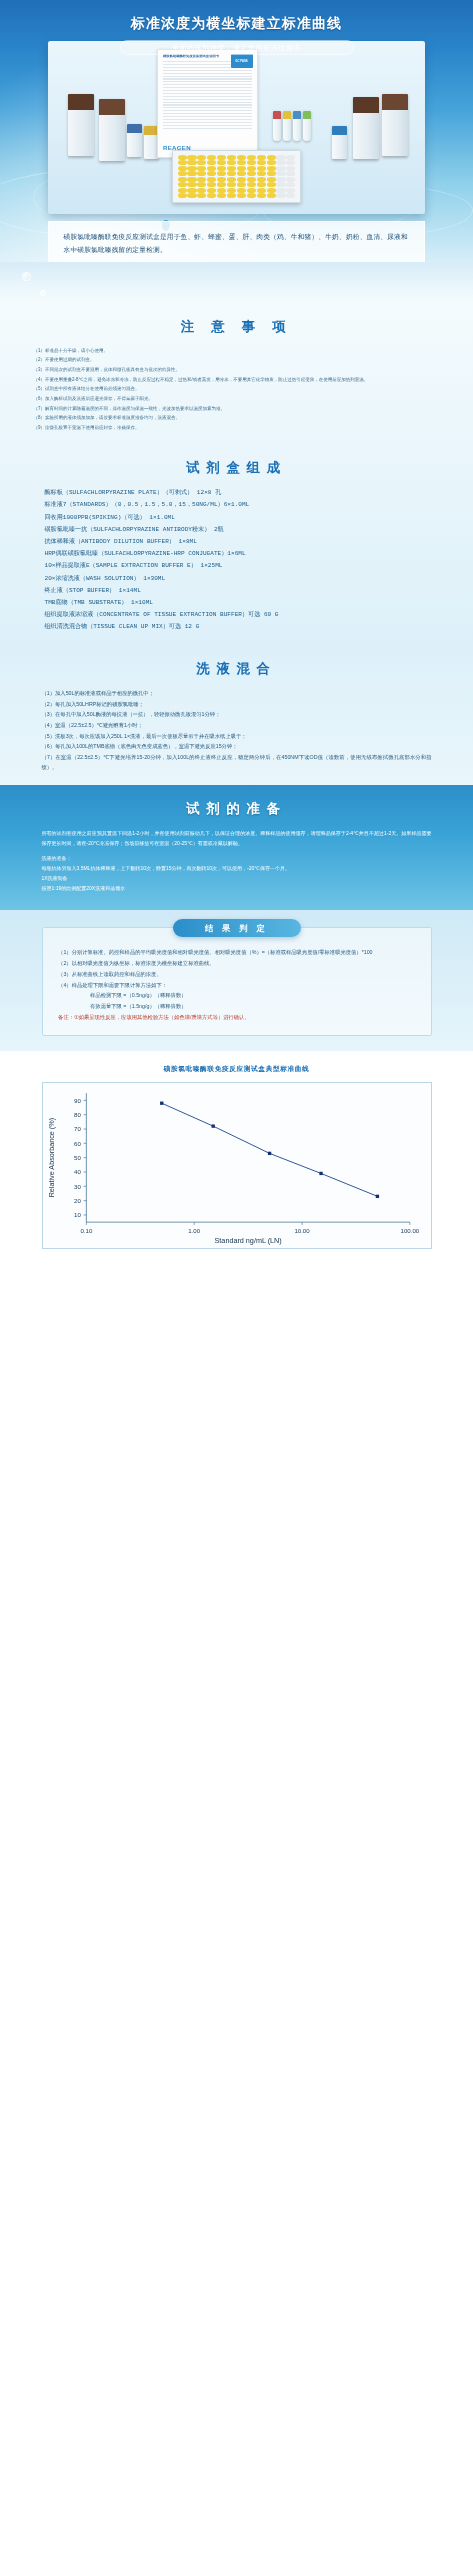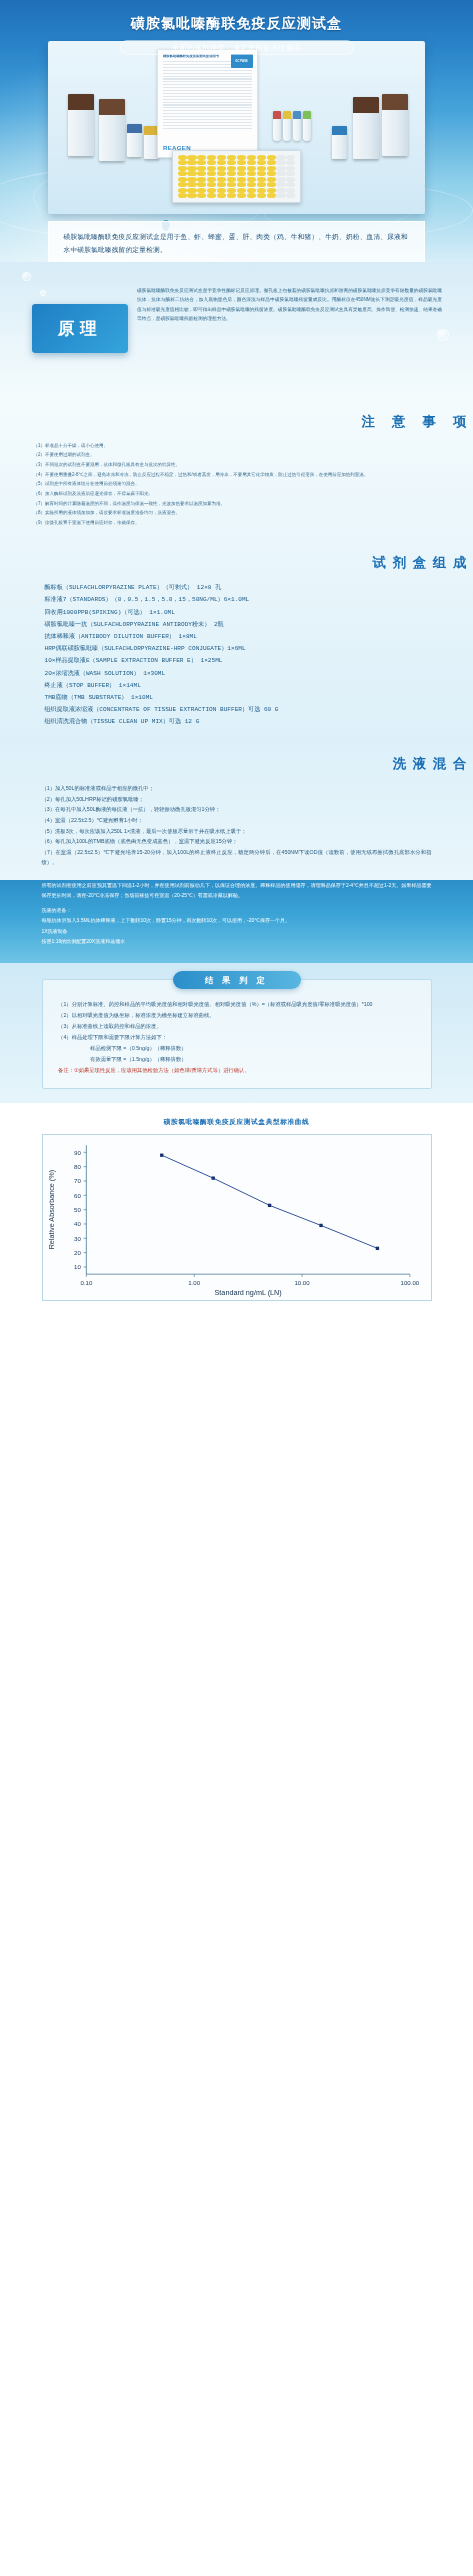--- a/index.html
+++ b/index.html
@@ -140,21 +140,21 @@
   }
   .pbubble {
     position:absolute; border-radius:50%;
     background:radial-gradient(circle at 35% 30%, rgba(255,255,255,.85), rgba(255,255,255,.12) 70%);
     border:0.6px solid rgba(255,255,255,.7);
   }
 
   
   .sec { position:relative; padding:0 0 12.2px; }
   .sec-title {
-    text-align:right;
+    text-align:center;
     font-size:13.4px; font-weight:bold; letter-spacing:6.7px;
     color:#1b6fb4;
     padding:14.5px 0 10px;
   }
   .sec-body {
     width:406px; margin:0 auto;
     font-size:5.3px; line-height:2.05; color:#2b5b7d;
   }
 
   .notes { background:linear-gradient(180deg,#f4fbfd 0%,#eaf6fb 100%); }
@@ -213,21 +213,21 @@
 </head>
 <body>
 
 <div class="page">
 
   <div class="hero">
     <div class="ripple r1"></div>
     <div class="ripple r2"></div>
     <div class="ripple r3"></div>
 
-    <div class="hero-title">磺胺氯吡嗪酶联免疫反应测试盒</div>
+    <div class="hero-title">标准浓度为横坐标建立标准曲线</div>
     <div class="hero-sub">全面的试剂种类，满足您的全方位需求</div>
 
     <div class="photo">
 
       <div class="vial bigbottle" style="left:20px;top:53px;">
         <div class="cap" style="background:#5a3a26;"></div>
       </div>
       <div class="vial bigbottle" style="left:51px;top:58px;">
         <div class="cap" style="background:#6b4630;"></div>
       </div>
@@ -396,24 +396,20 @@
 
     <div class="drop"></div>
 
     <div class="desc-strip">磺胺氯吡嗪酶联免疫反应测试盒是用于鱼、虾、蜂蜜、蛋、肝、肉类（鸡、牛和猪）、牛奶、奶粉、血清、尿液和水中磺胺氯吡嗪残留的定量检测。</div>
   </div>
 
   <div class="principle">
     <div class="pbubble" style="width:9px;height:9px;left:22px;top:10px;"></div>
     <div class="pbubble" style="width:5.6px;height:5.6px;left:40px;top:28px;"></div>
     <div class="pbubble" style="width:12.2px;height:12.2px;left:437px;top:67px;"></div>
-    <div class="principle-inner">
-      <div class="principle-badge">原理</div>
-      <div class="principle-text">磺胺氯吡嗪酶联免疫反应测试盒是于竞争性酶标记反应原理。微孔板上包被着的磺胺氯吡嗪抗原和游离的磺胺氯吡嗪抗原竞争有限数量的磺胺氯吡嗪抗体，抗体与酶标二抗结合，加入底物显色后，颜色深浅与样品中磺胺氯吡嗪残留量成反比。用酶标仪在450NM波长下测定吸光度值，样品吸光度值与标准吸光度值相比较，即可得出样品中磺胺氯吡嗪的残留浓度。磺胺氯吡嗪酶联免疫反应测试盒具有灵敏度高、操作简便、检测快速、结果准确等特点，是磺胺氯吡嗪残留检测的理想方法。</div>
-    </div>
   </div>
 
   <div class="sec notes">
     <div class="sec-title">注 意 事 项</div>
     <div class="sec-body">
       <div>（1）标准品十分干燥，请小心使用。</div>
       <div>（2）不要使用过期的试剂盒。</div>
       <div>（3）不同批次的试剂盒不要混用，抗体和微孔板具有盒与批次的特异性。</div>
       <div>（4）不要使用重叠2-8℃之间，避免冰冻和冷冻，防止反应过程不稳定，过热和/或者蒸发，用冷水，不要用其它化学物质，防止过热引起变质，在使用前应加热到室温。</div>
       <div>（5）试剂盒中所有液体组分在使用前必须摇匀混合。</div>
@@ -449,20 +445,21 @@
       <div>（2）每孔加入50LHRP标记的磺胺氯吡嗪；</div>
       <div>（3）在每孔中加入50L酶液的每抗液（一抗），轻轻振动微孔板混匀1分钟；</div>
       <div>（4）室温（22.5±2.5）℃避光孵育1小时；</div>
       <div>（5）洗板3次，每次应该加入250L 1×洗液，最后一次使板尽量吊干并在吸水纸上吸干；</div>
       <div>（6）每孔加入100L的TMB底物（底色由无色变成蓝色），室温下避光反应15分钟；</div>
       <div>（7）在室温（22.5±2.5）℃下避光培养15-20分钟，加入100L的终止液终止反应，稳定两分钟后，在450NM下读OD值（读数前，使用无绒布擦拭微孔底部水分和指纹）。</div>
     </div>
   </div>
 
   <div class="sec prep">
+    <div class="sec-title">试剂的准备</div>
     <div class="sec-body">
       <div>所有的试剂在使用之前应预其置温下回温1-2小时，并在使用试剂前振动几下，以保证合理的浓度。稀释样品的使用缓存，请理释品保存于2-4℃并且不超过1-2天。如果样品需要保存更长时间，请在-20℃冷冻保存；当场前移益可在室温（20-25℃）有需或冷藏以解融。</div>
       <div style="height:4.5px"></div>
       <div>洗液的准备：</div>
       <div>每瓶抗体另加入3.5ML抗体稀释液，上下翻转10次，静置15分钟，再次翻转10次，可以使用，-20℃保存一个月。</div>
       <div>1X洗液制备</div>
       <div>按照1:19的比例配置20X洗液和蒸馏水</div>
     </div>
   </div>
 

